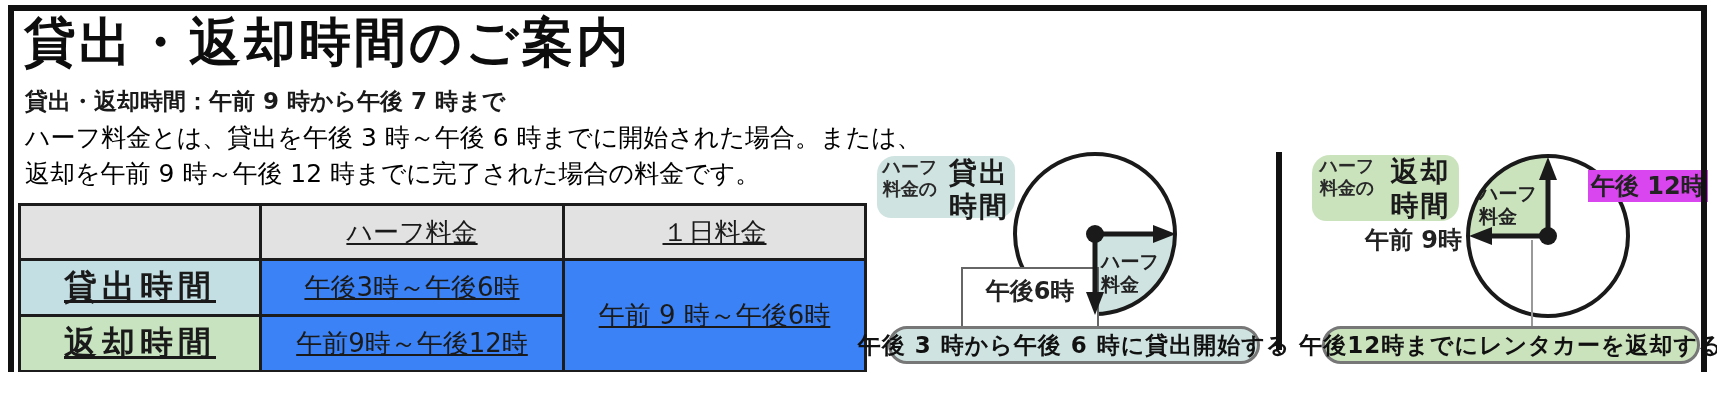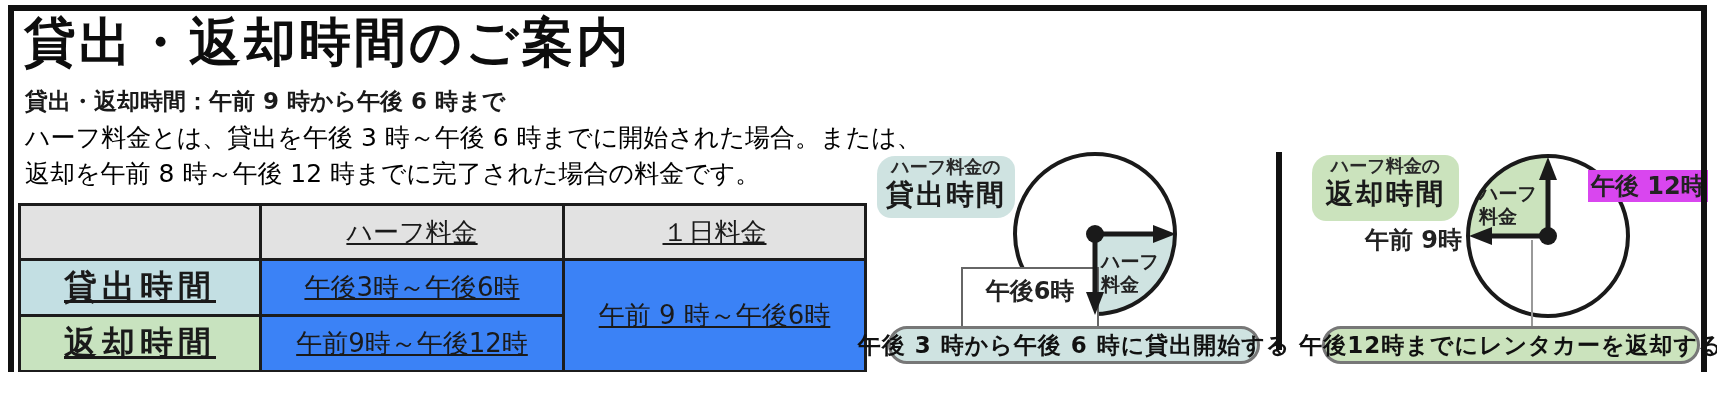--- a/index.html
+++ b/index.html
@@ -33,21 +33,21 @@
   table.fee th{font-size:26px; font-weight:normal; height:52px;}
   .col-label{width:238px;} .col-half{width:300px;} .col-day{width:299px;}
   .row1{height:56px;} .row2{height:56px;}
   td.rowlab{font-size:33px; font-weight:bold; letter-spacing:5px;}
   td.val{font-size:26px; background:#3b82f6;}
 
   .clock-svg{left:0; top:0; width:1717px; height:400px;}
 
   .tag{
     border-radius:18px 14px 18px 14px; text-align:center;
-    display:flex; flex-direction:column; line-height:1.2;
+    display:flex; flex-direction:row; justify-content:center; line-height:1.2;
   }
   .tag-rental{left:877px; top:156px; width:138px; height:62px;}
   .tag-return{left:1312px; top:155px; width:147px; height:66px;}
   .tag-small{font-size:18px; font-weight:bold; color:#2a2a2a;}
   .tag-large{font-size:28px; font-weight:bold; letter-spacing:2px; color:#1a1a1a;}
 
   .time-label{font-size:24px; font-weight:bold; color:#222; white-space:nowrap;}
   .lbl-3pm{left:1182px; top:225px;}
   .lbl-6pm{left:962px; top:275px; width:136px; text-align:center;}
   .lbl-9am{left:1350px; top:224px; width:112px; text-align:right;}
@@ -64,23 +64,23 @@
   }
   .pill-rental{left:888px; top:326px; width:372px;}
   .pill-return{left:1322px; top:326px; width:378px;}
 </style>
 </head>
 <body>
 
 <div class="canvas">
 
   <div class="abs title">貸出・返却時間のご案内</div>
-  <div class="abs subtitle">貸出・返却時間：午前 9 時から午後 6 時まで</div>
+  <div class="abs subtitle">貸出・返却時間：午前 9 時から午後 7 時まで</div>
   <div class="abs desc desc1">ハーフ料金とは、貸出を午後 3 時～午後 6 時までに開始された場合。または、</div>
-  <div class="abs desc desc2">返却を午前 8 時～午後 12 時までに完了された場合の料金です。</div>
+  <div class="abs desc desc2">返却を午前 9 時～午後 12 時までに完了された場合の料金です。</div>
 
   <table class="fee">
     <tbody>
         <tr>
       <th class="col-label" style="background: rgb(226, 226, 226);"></th>
       <th class="col-half" style="background: rgb(226, 226, 226);">ハーフ料金</th>
       <th class="col-day" style="background: rgb(226, 226, 226);">１日料金</th>
     </tr>
     <tr class="row1">
       <td class="rowlab" style="background: rgb(195, 223, 227);">貸出時間</td>

